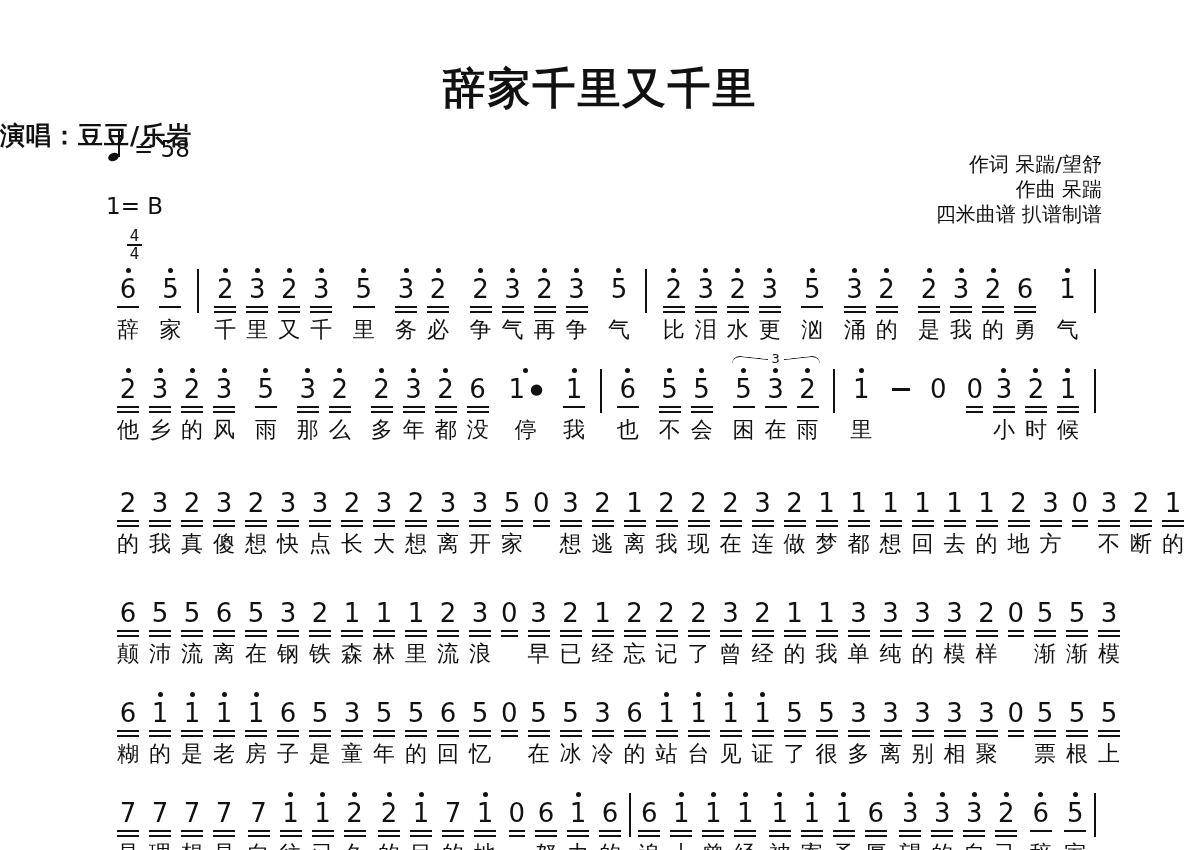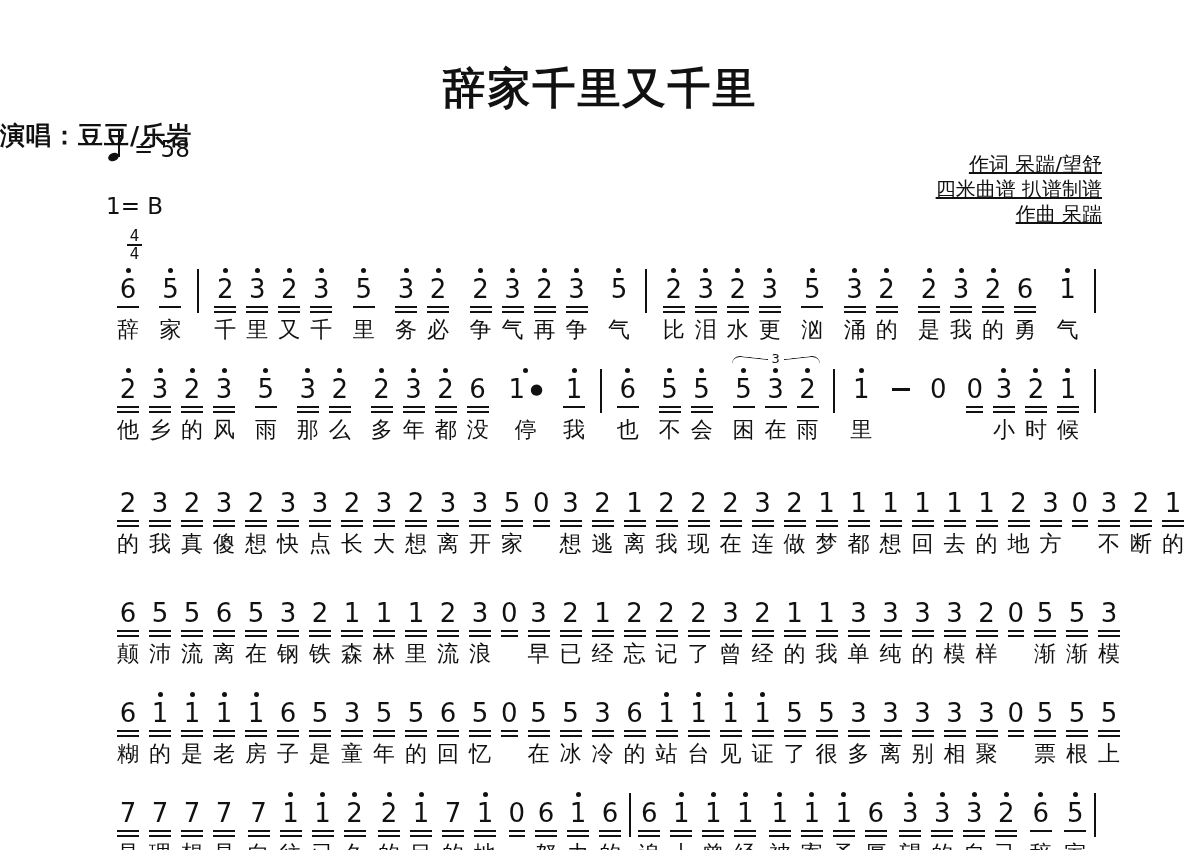--- a/index.html
+++ b/index.html
@@ -25,21 +25,21 @@
   .qnote .stem{position:absolute;right:2px;bottom:5px;width:2px;height:26px;background:#111;}
   .keysig{
     position:absolute;left:106px;top:193px;display:flex;
     gap:10px;font-size:23px;flex-direction:column;
   }
   .frac{display:inline-flex;flex-direction:column;align-items:center;font-size:15px;line-height:14px;}
   .frac .num{padding:0 3px 1px 3px;border-bottom:2px solid #111;}
   .frac .den{padding-top:1px;}
   .credits{
     position:absolute;right:98px;top:152px;text-align:right;
-    font-size:20px;line-height:25px;text-decoration:underline;
+    font-size:20px;line-height:25px;
   }
   #score{position:absolute;left:0;top:0;width:1200px;height:850px;}
   .nline{
     position:absolute;left:112px;width:984px;
     display:flex;justify-content:space-between;align-items:flex-start;
   }
   .ngroup{display:flex;}
   .tok{display:flex;flex-direction:column;align-items:center;padding:0 5px;position:relative;}
   .dotrow{height:11px;display:flex;align-items:flex-end;justify-content:center;width:100%;}
   .hdot{width:5px;height:5px;border-radius:50%;background:#111;margin-bottom:2px;}
@@ -77,22 +77,22 @@
 <div class="keysig">
   <span>1= B</span>
   <span class="frac">
     <span class="num">4</span>
     <span class="den">4</span>
   </span>
 </div>
 
 <div class="credits">
   <div>作词 呆踹/望舒</div>
+  <div>作曲 呆踹</div>
   <div>四米曲谱 扒谱制谱</div>
-  <div>作曲 呆踹</div>
 </div>
 
 <div id="score">
     <div class="nline" style="top: 264px;">
       <div class="ngroup">
         <div class="tok">
           <div class="dotrow">
             <div class="hdot"></div>
           </div>
           <div class="numrow">6</div>

